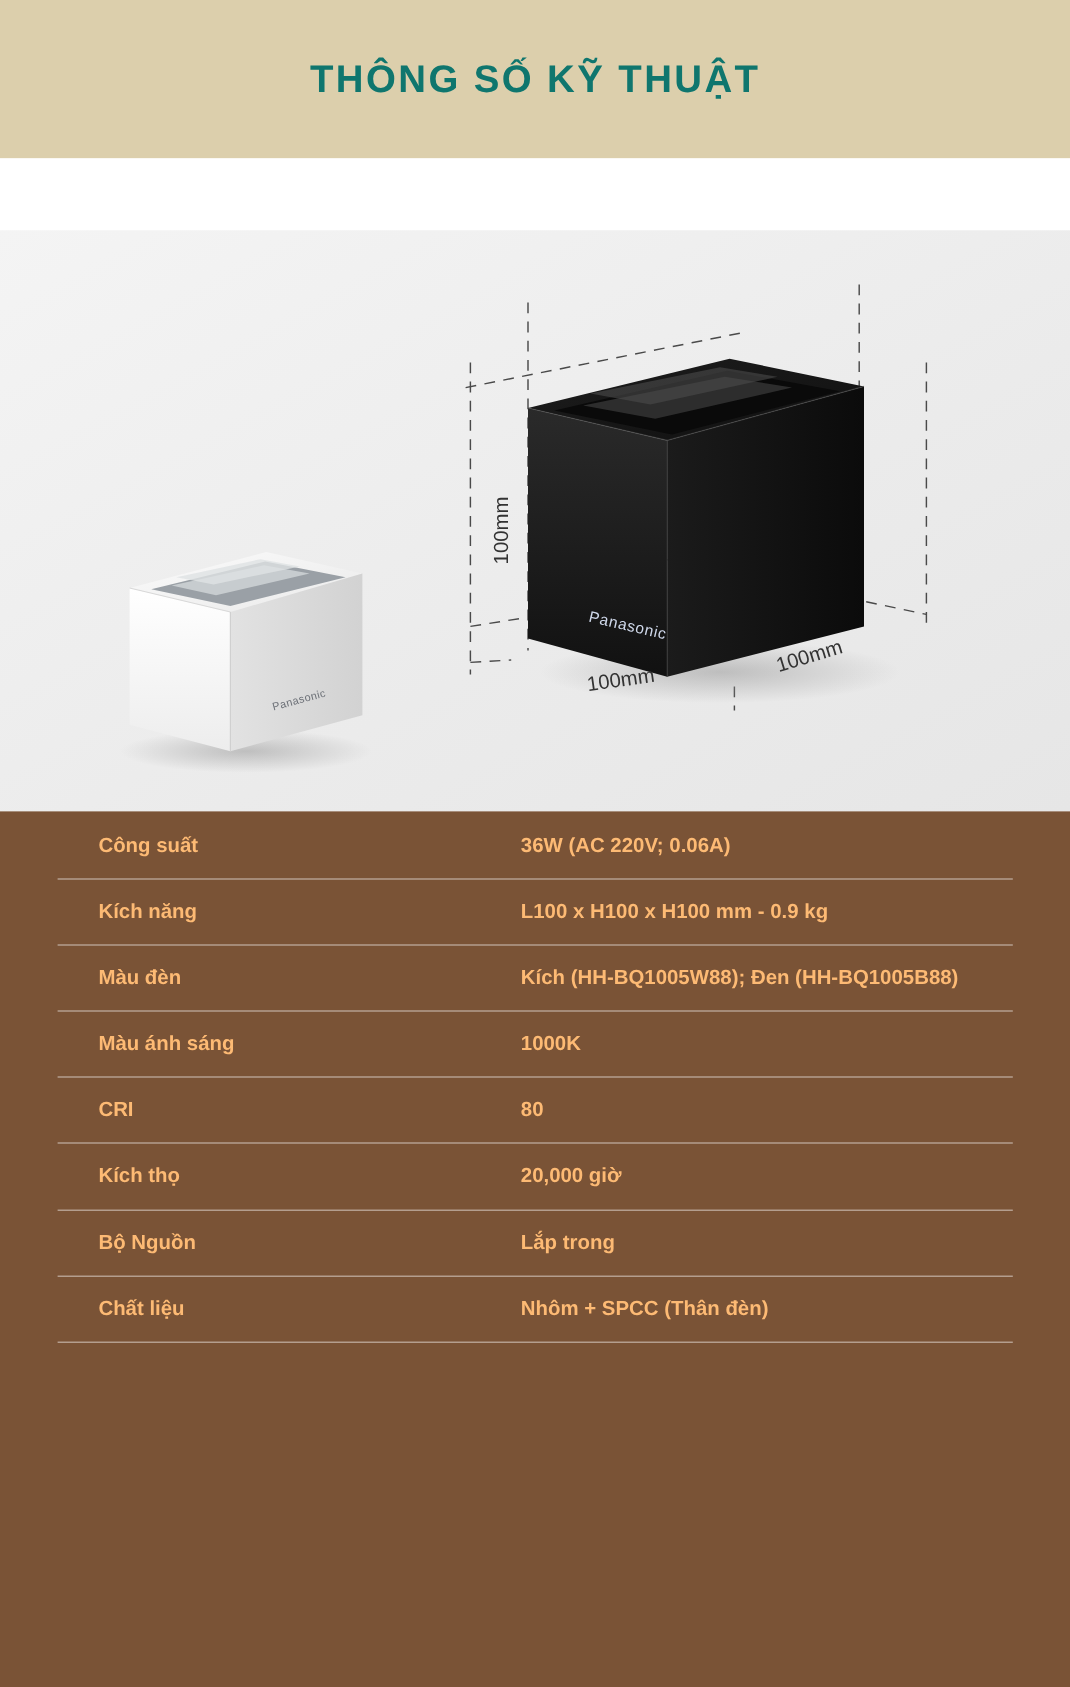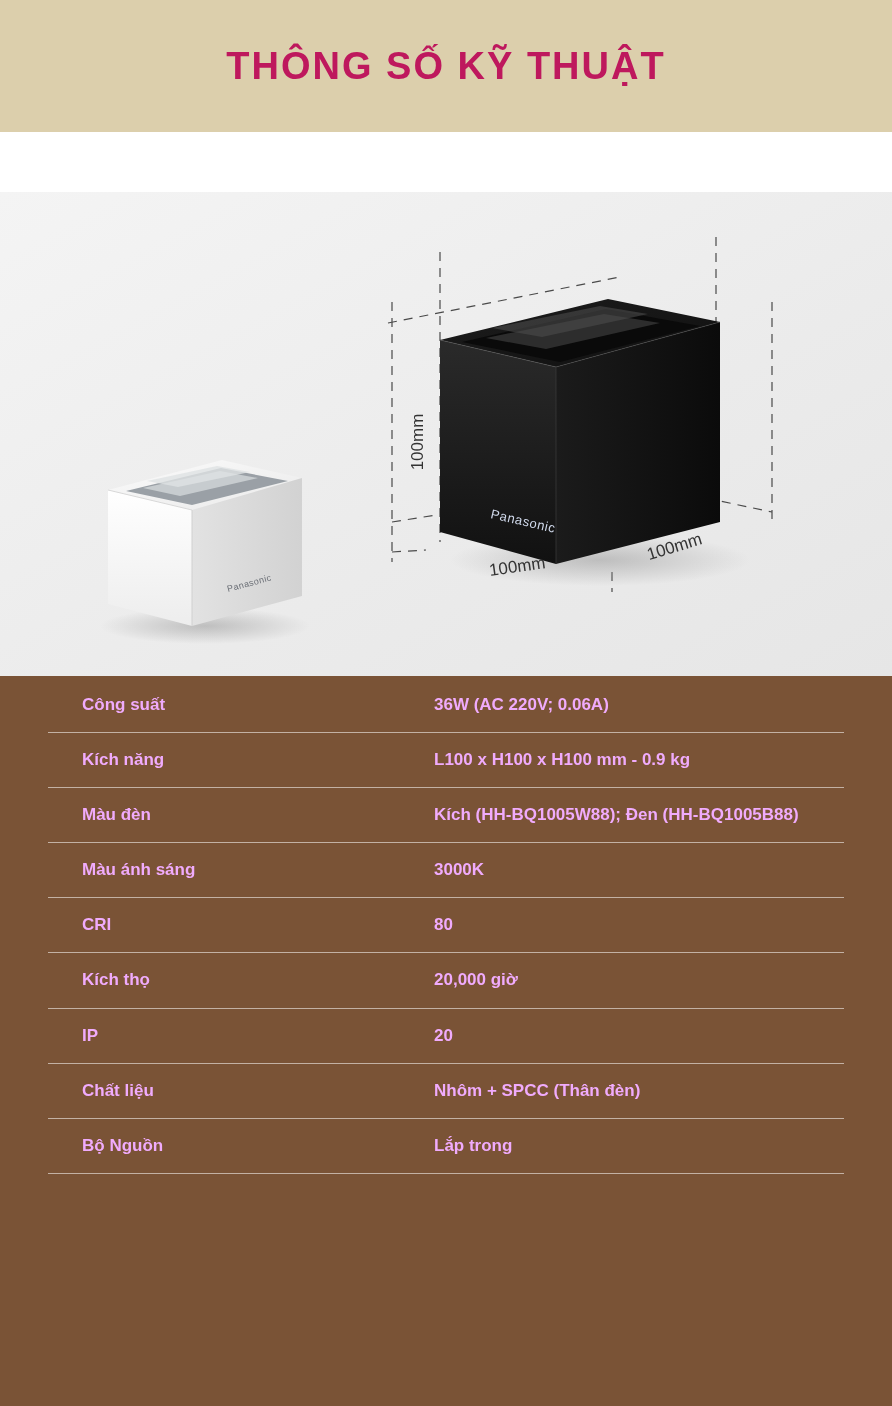--- a/index.html
+++ b/index.html
@@ -18,24 +18,24 @@
 
   
   .banner {
     height: 132px;
     background: #dccfac;
     display: flex;
     align-items: center;
     justify-content: center;
   }
   .banner-title {
-    font-size: 38px;
+    font-size: 32px;
     font-weight: bold;
     letter-spacing: 2px;
-    color: #be185d;
+    color: #0f766e;
     text-align: center;
   }
   .banner-gap {
     height: 60px;
     background: #ffffff;
   }
 
   
   .hero {
     position: relative;
@@ -51,21 +51,21 @@
     padding: 0 48px;
     height: 730px;
   }
   table.spec {
     width: 100%;
     border-collapse: collapse;
   }
   table.spec td {
     padding: 16px 20px 16px 34px;
     vertical-align: middle;
-    color: #f0abfc;
+    color: #fdba74;
     border-bottom: 1px solid rgba(255,255,255,0.55);
     font-size: 17px;
     line-height: 1.3;
   }
   table.spec tr:last-child td { border-bottom: 1px solid rgba(255,255,255,0.55); }
   td.k {
     width: 352px;
     font-weight: bold;
     white-space: nowrap;
   }
@@ -187,39 +187,35 @@
         <tr>
           <td class="k">Kích năng</td>
           <td class="v">L100 x H100 x H100 mm - 0.9 kg</td>
         </tr>
         <tr>
           <td class="k">Màu đèn</td>
           <td class="v">Kích (HH-BQ1005W88); Đen (HH-BQ1005B88)</td>
         </tr>
         <tr>
           <td class="k">Màu ánh sáng</td>
-          <td class="v">3000K</td>
+          <td class="v">1000K</td>
         </tr>
         <tr>
           <td class="k">CRI</td>
           <td class="v">80</td>
         </tr>
         <tr>
           <td class="k">Kích thọ</td>
           <td class="v">20,000 giờ</td>
         </tr>
         <tr>
-          <td class="k">IP</td>
-          <td class="v">20</td>
+          <td class="k">Bộ Nguồn</td>
+          <td class="v">Lắp trong</td>
         </tr>
         <tr>
           <td class="k">Chất liệu</td>
           <td class="v">Nhôm + SPCC (Thân đèn)</td>
-        </tr>
-        <tr>
-          <td class="k">Bộ Nguồn</td>
-          <td class="v">Lắp trong</td>
         </tr>
       </tbody>
     </table>
   </div>
 
 </div>
 
 </body></html>

